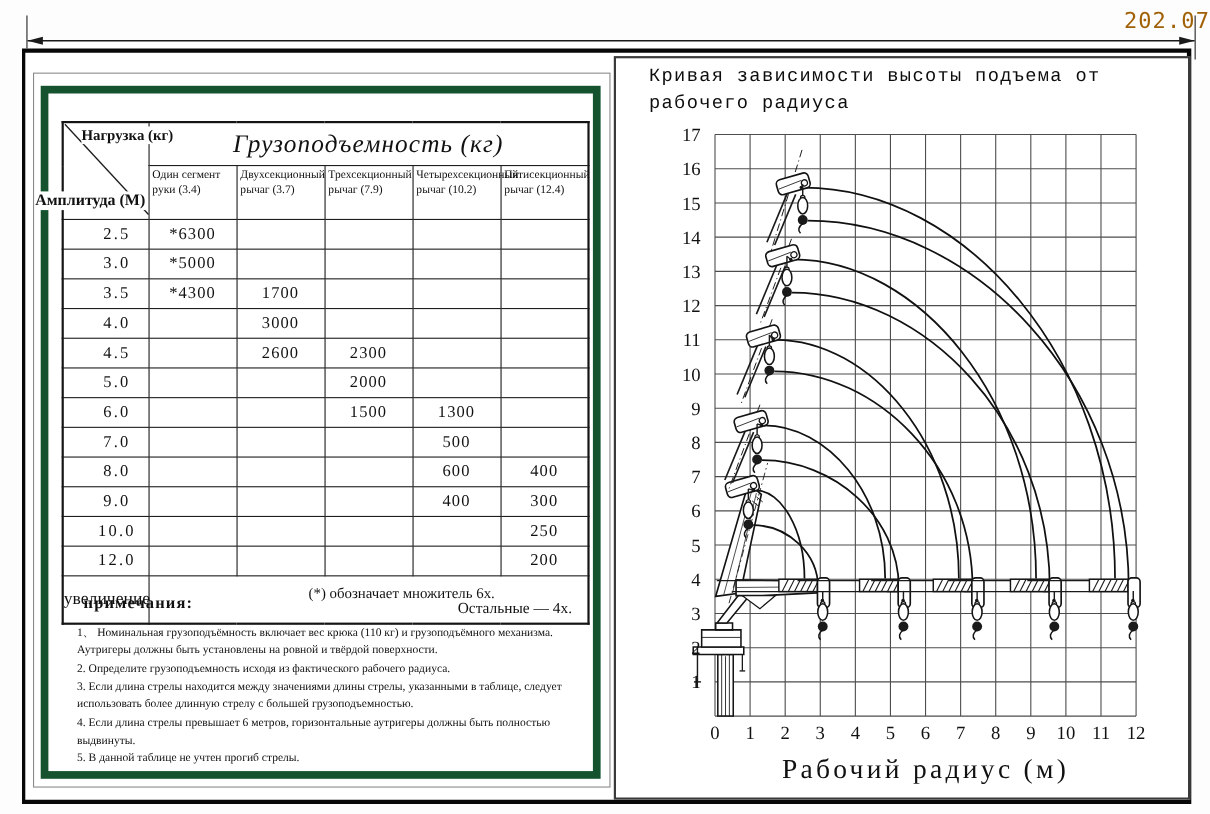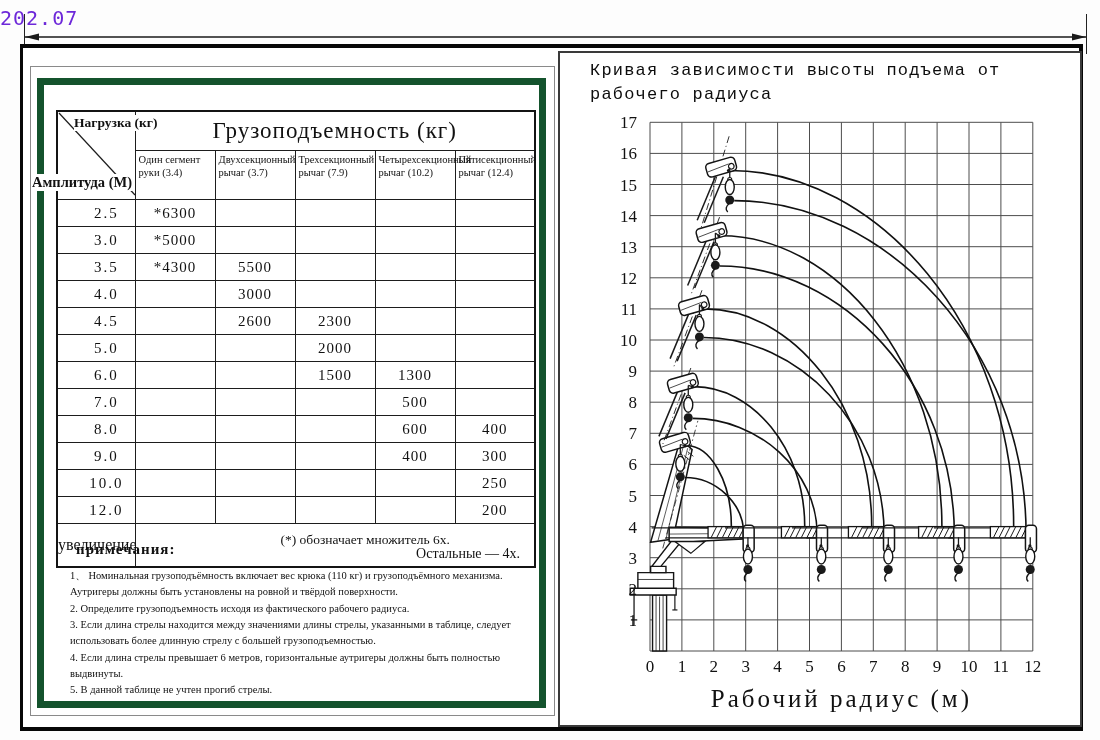--- a/index.html
+++ b/index.html
@@ -1,26 +1,26 @@
 <!DOCTYPE html>
 <html><head>
 <meta charset="utf-8">
 <style>
   html,body{margin:0;padding:0;background:#e8e8e8;}
   .page{position:relative;width:1100px;height:740px;background:#fdfdfd;font-family:"Liberation Serif",serif;color:#111;overflow:hidden;}
-  .dim-label{position:absolute;left:0;right:0;top:6px;text-align:left;font-family:"DejaVu Sans Mono",monospace;font-size:20px;letter-spacing:1px;color:#6d28d9;}
+  .dim-label{position:absolute;left:0;right:0;top:6px;text-align:right;font-family:"DejaVu Sans Mono",monospace;font-size:20px;letter-spacing:1px;color:#a16207;}
   .frame{position:absolute;left:20px;top:44px;width:1063px;height:687px;box-sizing:border-box;border:4px solid #070707;border-left-width:3px;background:#fff;}
   .lp-outer{position:absolute;left:7px;top:18px;width:523px;height:648px;border:1px solid #8a8a8a;}
   .lp-thick{position:absolute;left:14px;top:30px;width:509px;height:630px;box-sizing:border-box;border:7px solid #14532d;background:#fff;}
   table.cap{position:absolute;left:12px;top:25px;border-collapse:collapse;table-layout:fixed;width:478px;border:2.5px solid #141414;}
   table.cap th,table.cap td{border:1.5px solid #1d1d1d;padding:0;}
   th.corner{position:relative;overflow:visible;}
   .corner-top{position:absolute;top:3px;left:16px;font-size:13.5px;white-space:nowrap;background:#fff;}
   .corner-bottom{position:absolute;bottom:8px;left:-26px;font-size:14.5px;white-space:nowrap;background:#fff;}
-  th.tabletitle{font-size:23px;font-weight:normal;text-align:center;letter-spacing:1px;height:38px;}
+  th.tabletitle{font-size:23px;font-weight:normal;text-align:center;letter-spacing:1px;height:38px;font-style:italic;}
   tr.subhead th{font-size:10.5px;font-weight:normal;text-align:left;vertical-align:top;padding:2px 2px 0 3px;line-height:1.25;height:46px;}
   tbody td{height:26px;font-size:15px;text-align:center;letter-spacing:1px;}
   tbody td.amp{letter-spacing:2px;padding-left:20px;}
   tfoot td{height:42px;}
   td.foot-left{font-size:16px;padding-left:7px;text-align:left;}
   td.foot-merged{position:relative;}
   .foot-center{position:absolute;left:145px;top:8px;font-size:13.5px;white-space:nowrap;}
   .foot-right{position:absolute;right:14px;top:22px;font-size:14px;white-space:nowrap;}
   .notes-heading{position:absolute;left:12px;top:456px;font-size:15px;font-weight:bold;letter-spacing:1px;margin-left:20px;}
   .notes{position:absolute;left:26px;top:483px;width:462px;font-size:10.5px;line-height:1.5;}
@@ -90,21 +90,21 @@
               <td class="amp">3.0</td>
               <td>*5000</td>
               <td></td>
               <td></td>
               <td></td>
               <td></td>
             </tr>
             <tr>
               <td class="amp">3.5</td>
               <td>*4300</td>
-              <td>5500</td>
+              <td>1700</td>
               <td></td>
               <td></td>
               <td></td>
             </tr>
             <tr>
               <td class="amp">4.0</td>
               <td></td>
               <td>3000</td>
               <td></td>
               <td></td>

